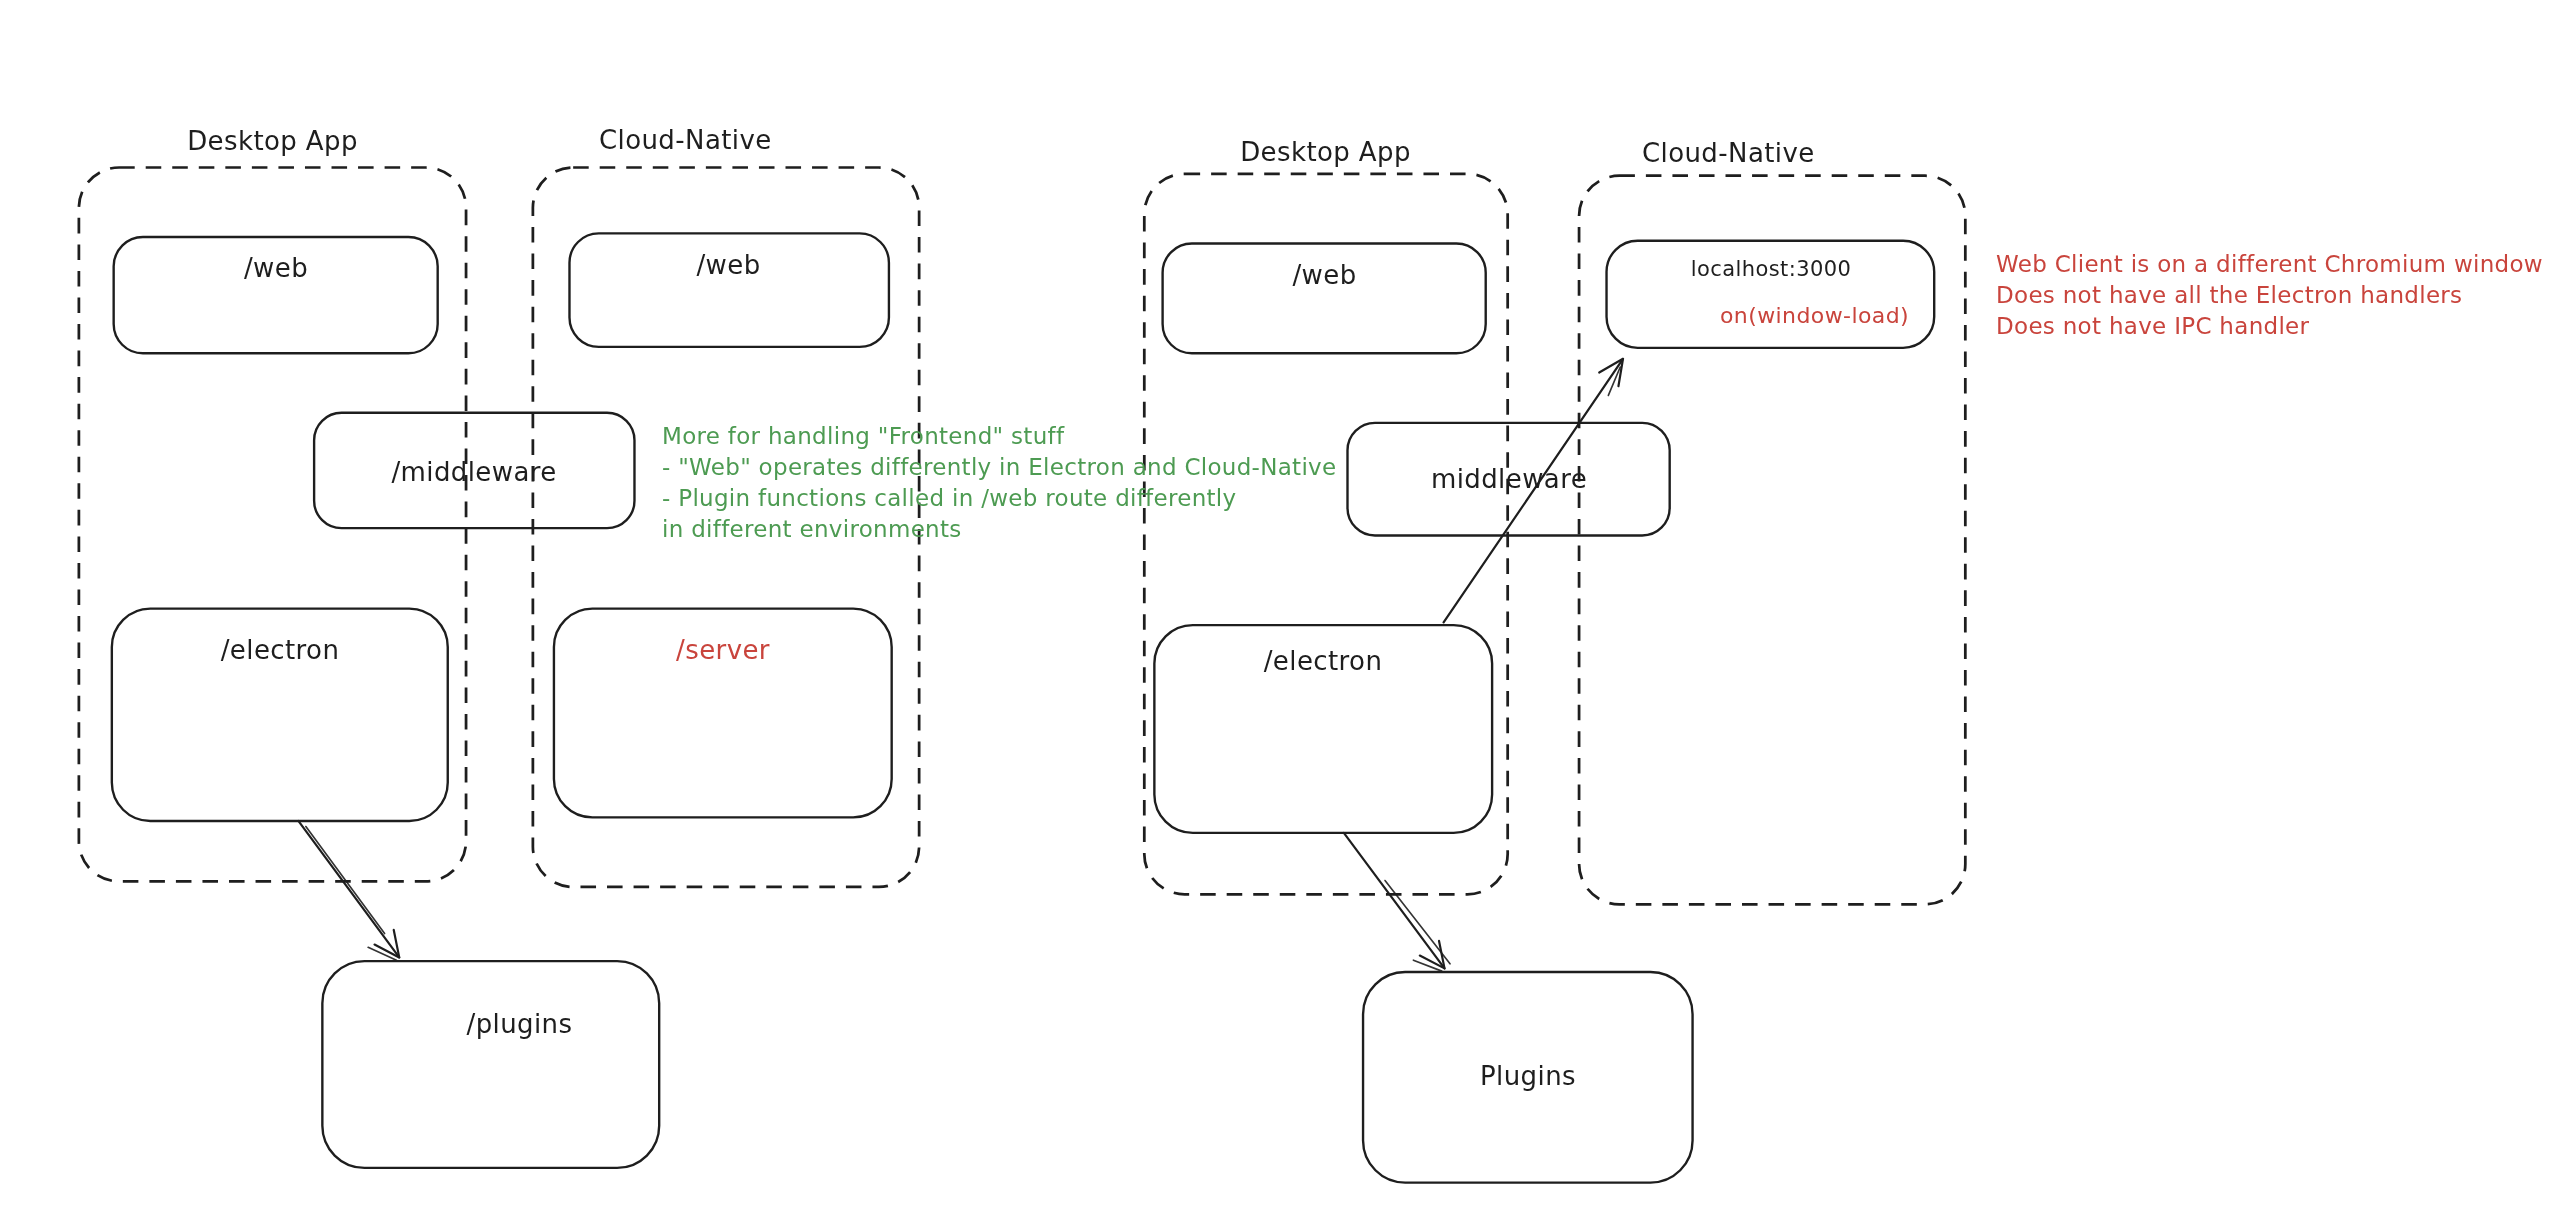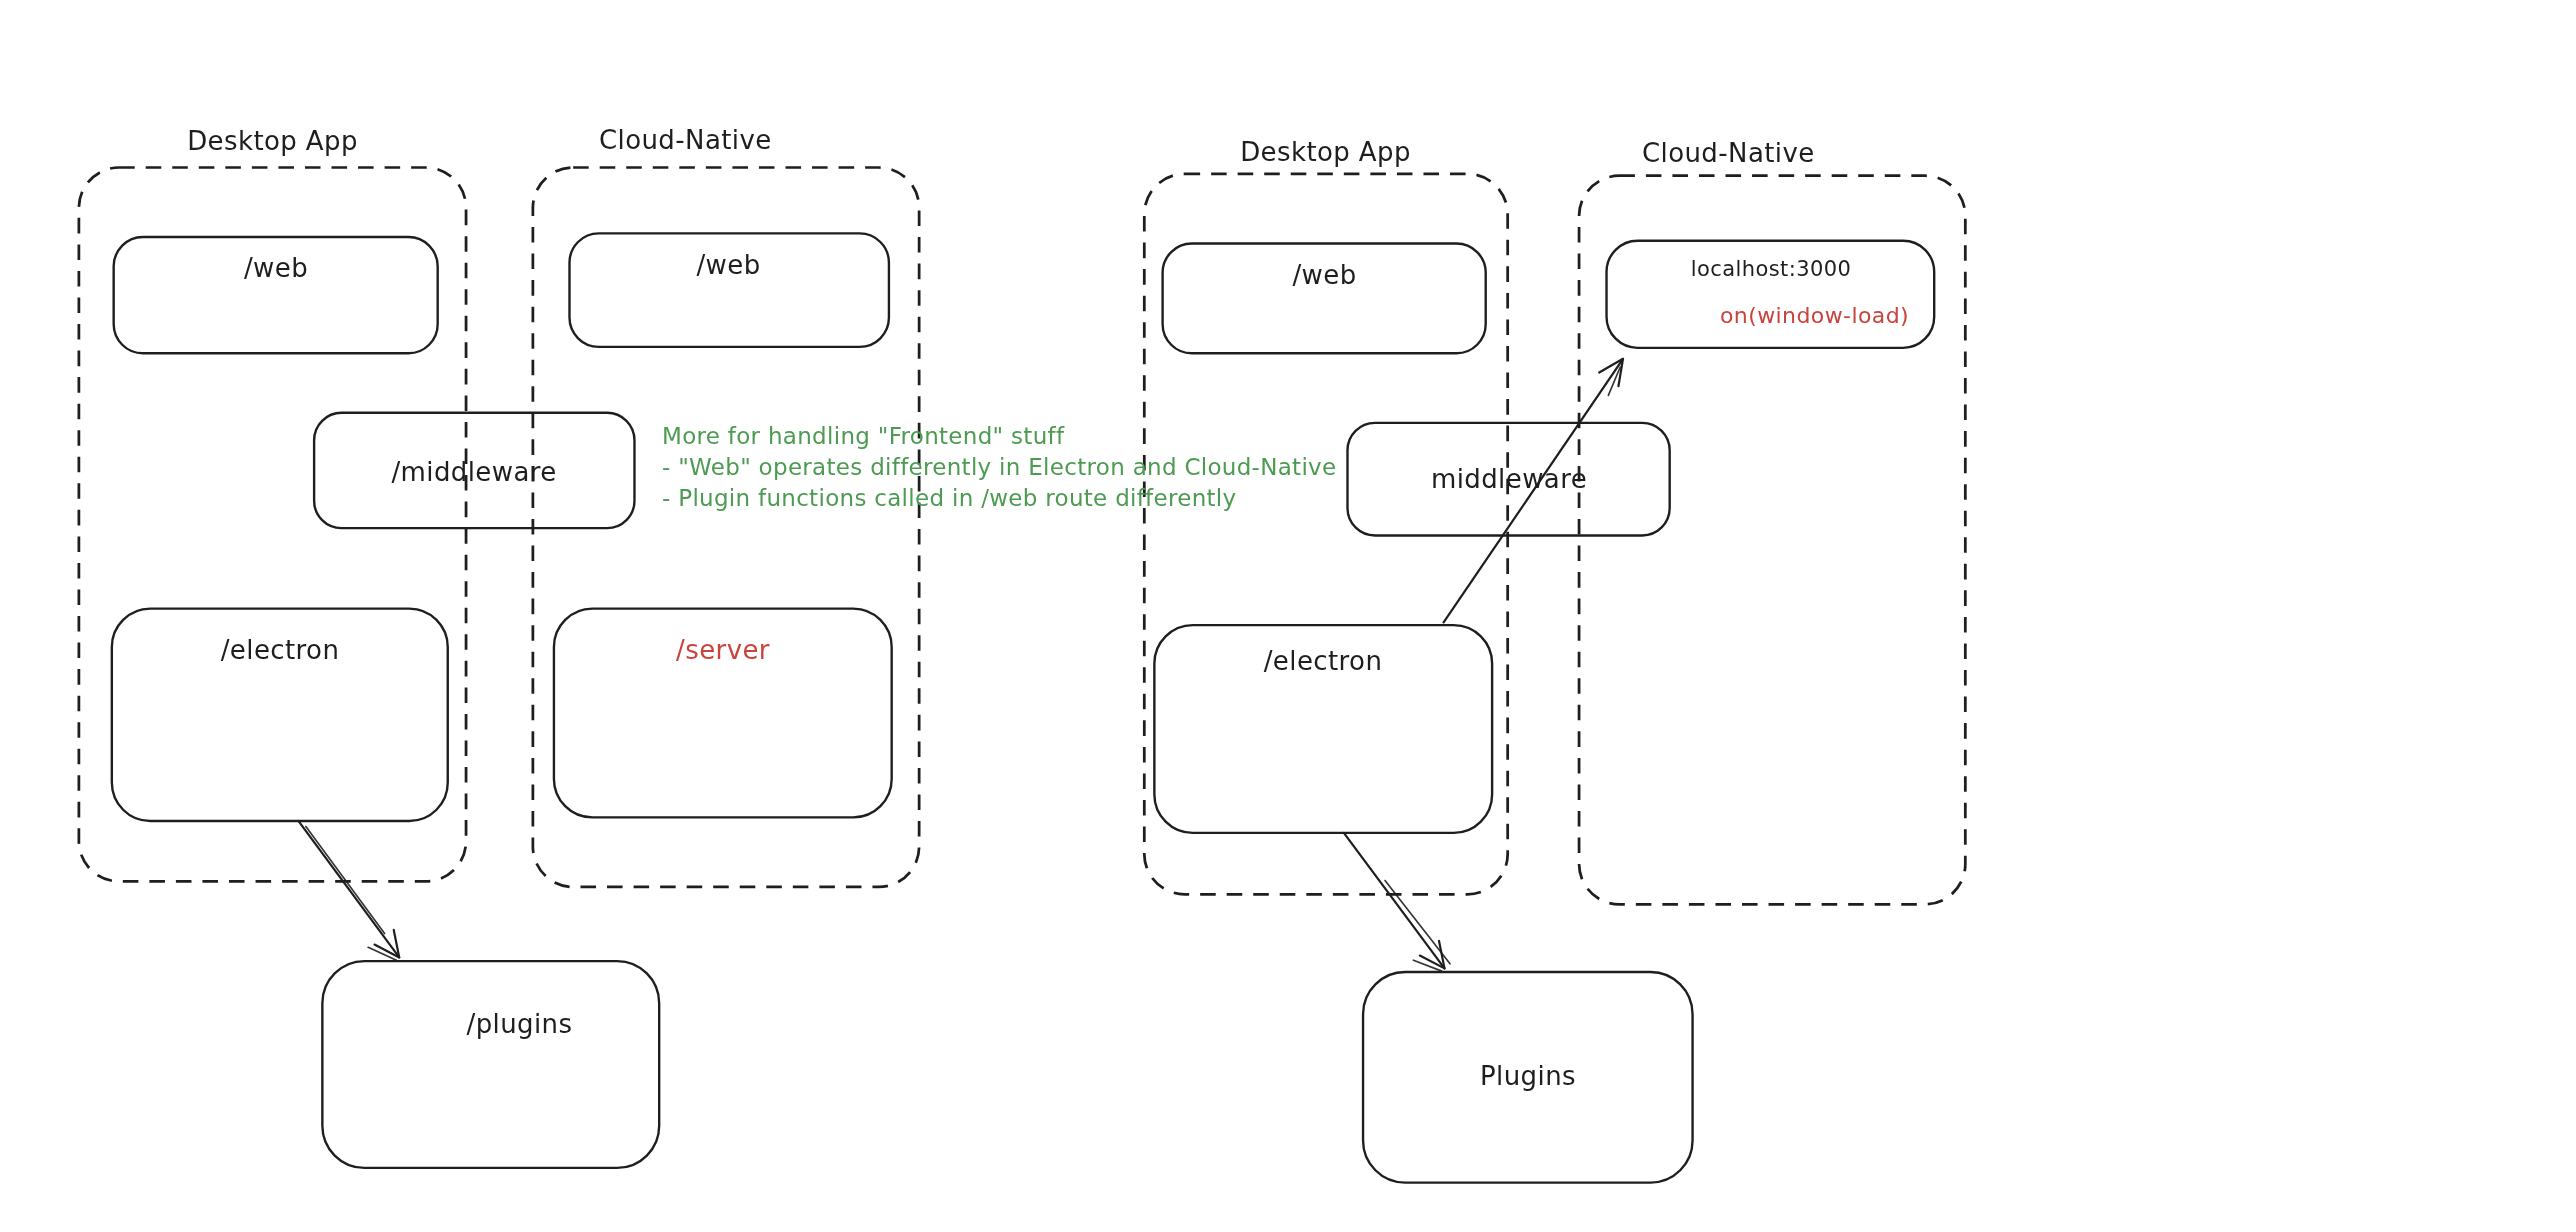--- a/index.html
+++ b/index.html
@@ -84,27 +84,33 @@
   <div class="label node-label centered" style="left:569px;top:250px;width:319px;">/web</div>
   <div class="label node-label centered" style="left:314px;top:457px;width:320px;">/middleware</div>
   <div class="label node-label centered" style="left:112px;top:635px;width:336px;">/electron</div>
   <div class="label node-label centered red-text" style="left:554px;top:635px;width:338px;">/server</div>
   <div class="label node-label centered" style="left:322px;top:1009px;width:337px;padding-left:29px;">/plugins</div>
 
   <div class="note green-text" style="left:662px;top:421px;">
     <div>More for handling "Frontend" stuff</div>
     <div>- "Web" operates differently in Electron and Cloud-Native</div>
     <div>- Plugin functions called in /web route differently</div>
+    <div>in different environments</div>
   </div>
 
   <div class="label hdr centered" style="left:1144px;top:137px;width:363px;">Desktop App</div>
   <div class="label hdr" style="left:1642px;top:138px;">Cloud-Native</div>
 
   <div class="label node-label centered" style="left:1163px;top:260px;width:323px;">/web</div>
   <div class="label node-label centered" style="left:1607px;top:257px;width:328px;font-size:21px;">localhost:3000</div>
   <div class="label small-red centered red-text" style="left:1714px;top:303px;width:201px;">on(window-load)</div>
   <div class="label node-label centered" style="left:1348px;top:464px;width:322px;">middleware</div>
   <div class="label node-label centered" style="left:1154px;top:646px;width:338px;">/electron</div>
   <div class="label node-label centered" style="left:1363px;top:1025px;width:330px;margin-top:36px;">Plugins</div>
 
+  <div class="note red-text" style="left:1996px;top:249px;">
+    <div>Web Client is on a different Chromium window</div>
+    <div>Does not have all the Electron handlers</div>
+    <div>Does not have IPC handler</div>
+  </div>
 
 </div>
 
 
 </body></html>

